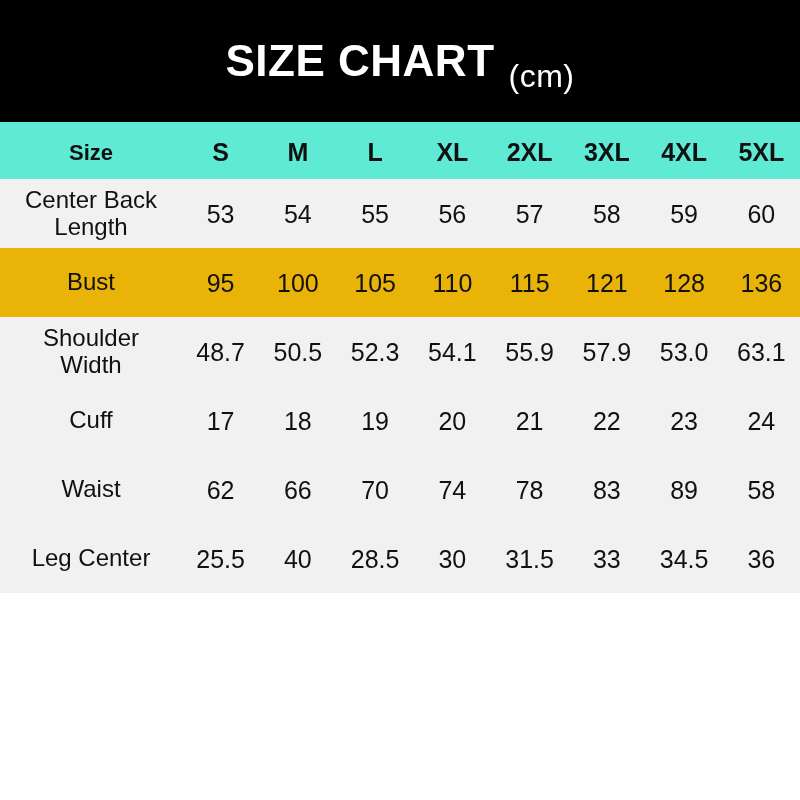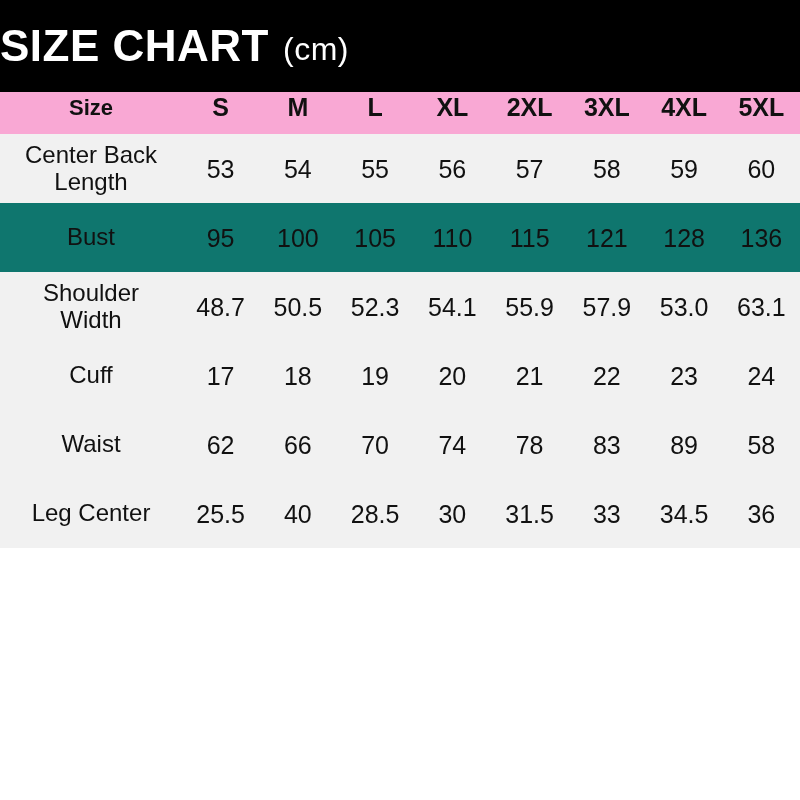--- a/index.html
+++ b/index.html
@@ -17,51 +17,52 @@
   .chart-wrap {
     width: 800px;
     height: 800px;
     display: flex;
     flex-direction: column;
     background: #ffffff;
   }
   .title-bar {
     background: #000000;
     color: #ffffff;
-    height: 92px;
+    height: 122px;
     display: flex;
     align-items: center;
+    justify-content: center;
     gap: 14px;
   }
   .title-main {
     font-size: 44px;
     font-weight: bold;
     letter-spacing: 0.5px;
   }
   .title-unit {
     font-size: 32px;
     font-weight: normal;
     letter-spacing: 0.5px;
     position: relative;
-    top: 3px;
+    top: 15px;
   }
   table.size-table {
     border-collapse: collapse;
     width: 800px;
     table-layout: fixed;
   }
   table.size-table col.label-col { width: 182px; }
   table.size-table col.size-col { width: 77.25px; }
 
   thead th {
     font-size: 25px;
     font-weight: bold;
     text-align: center;
-    padding: 1px 0 12px 0;
-    background: #f9a8d4;
+    padding: 16px 0 12px 0;
+    background: #5eead4;
     border: none;
   }
   thead th.label-head {
     font-size: 22px;
   }
   tbody td {
     font-size: 25px;
     text-align: center;
     vertical-align: middle;
     padding: 0;
@@ -70,21 +71,21 @@
     border: none;
   }
   tbody td.row-label {
     font-size: 24px;
     padding: 0 16px;
   }
   tbody tr.shaded td {
     background: #f1f1f1;
   }
   tbody tr.plain td {
-    background: #0f766e;
+    background: #eab308;
   }
 </style>
 </head>
 <body>
 
 <div class="chart-wrap">
 
   <div class="title-bar">
     <span class="title-main">SIZE CHART</span>
     <span class="title-unit">(cm)</span>

